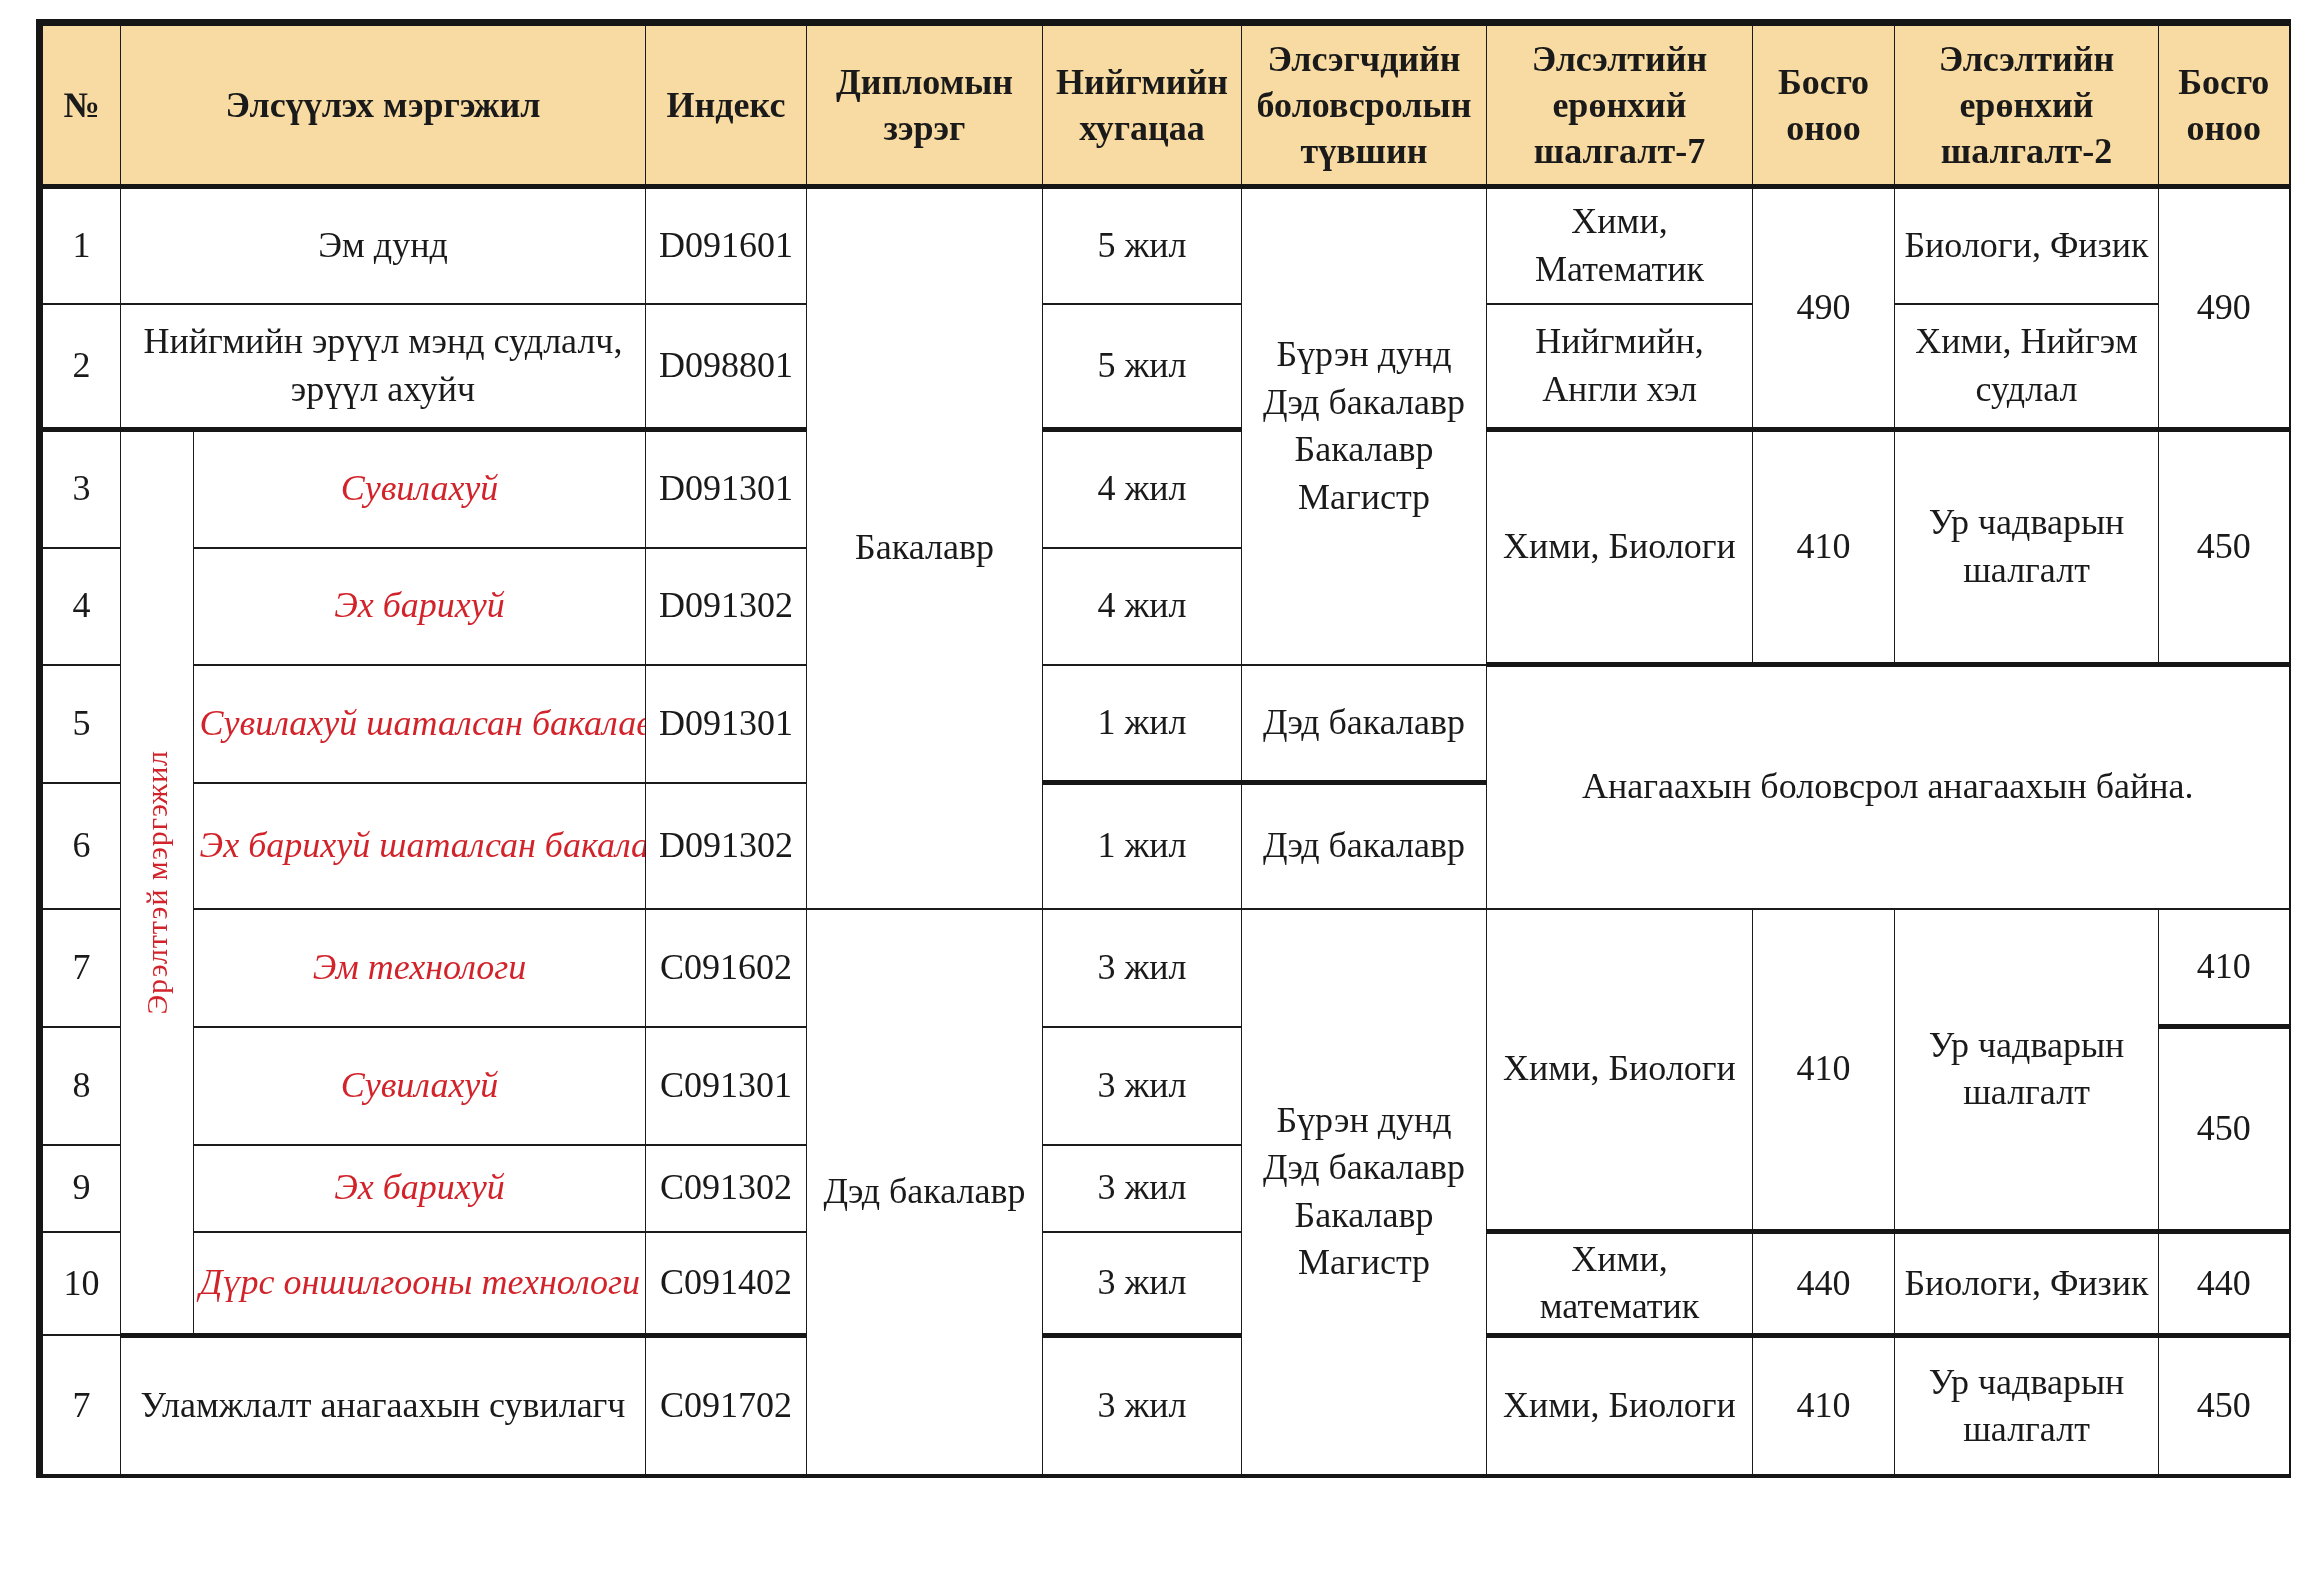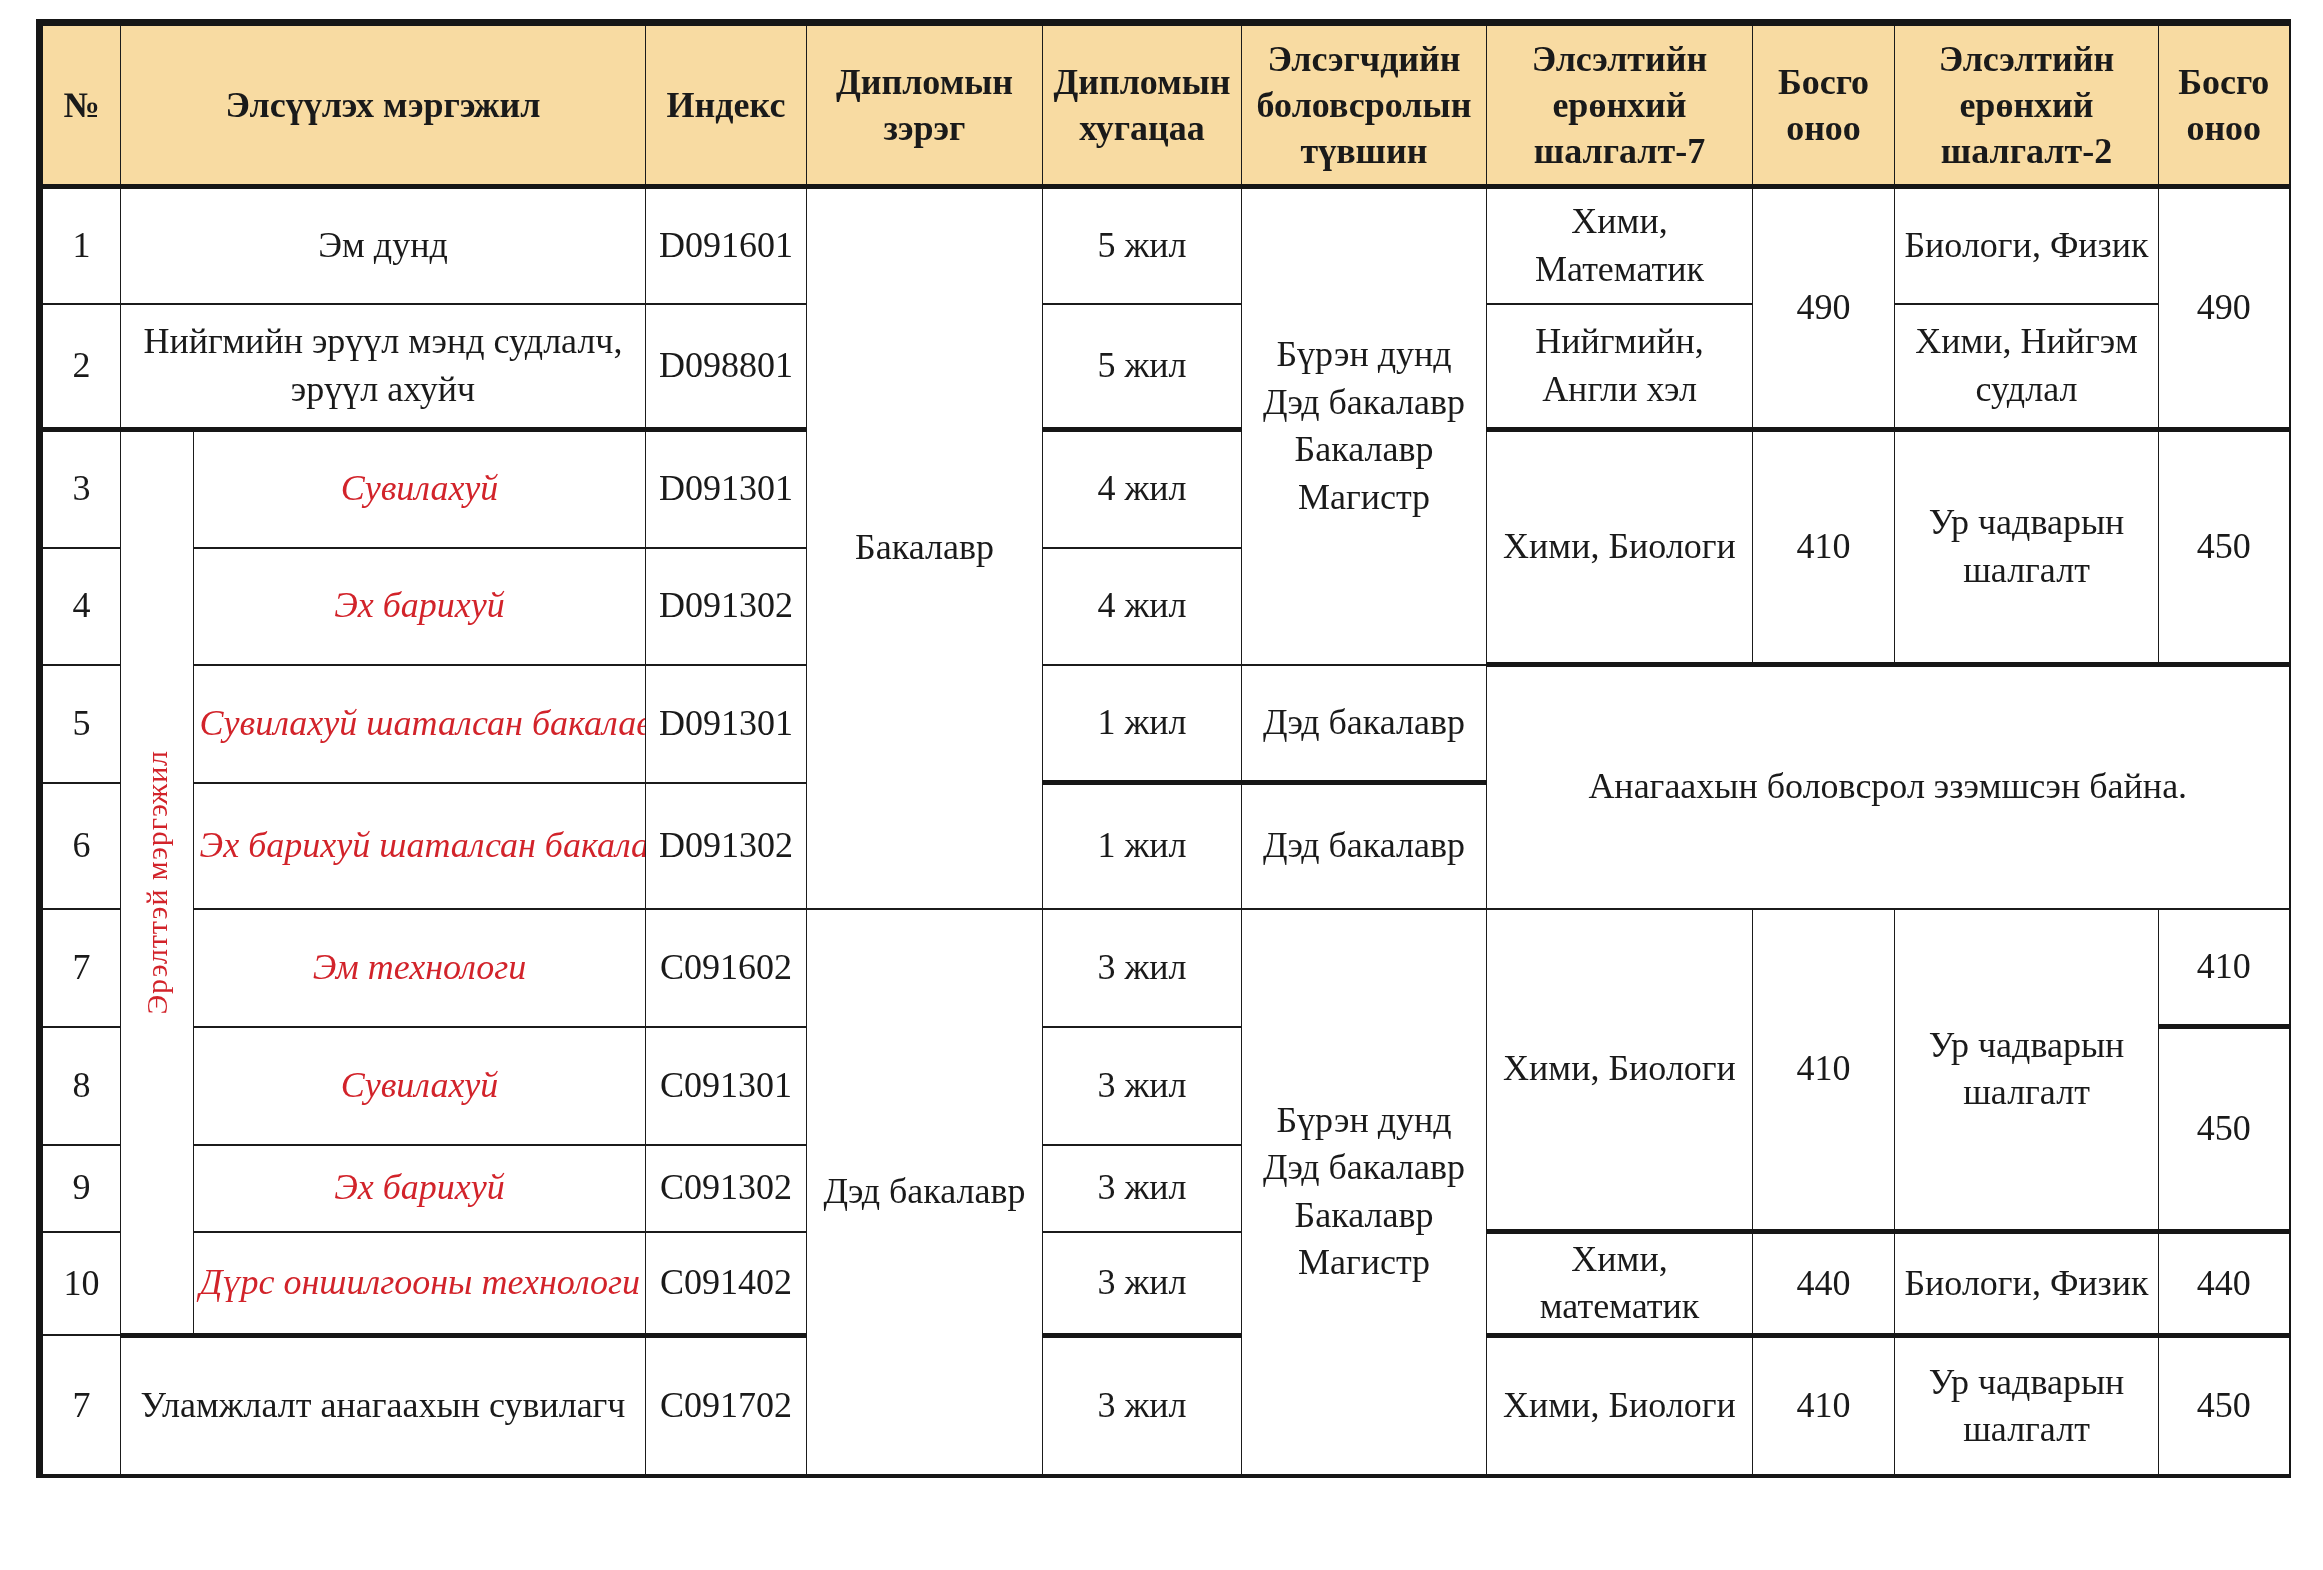--- a/index.html
+++ b/index.html
@@ -90,21 +90,21 @@
       <col style="width:264px">
       <col style="width:131px">
     </colgroup>
 
     <tbody>
         <tr style="height:164px">
       <th class="no-cell">№</th>
       <th colspan="2">Элсүүлэх мэргэжил</th>
       <th>Индекс</th>
       <th>Дипломын зэрэг</th>
-      <th>Дипломын хугацаа</th>
+      <th>Нийгмийн хугацаа</th>
       <th>Элсэгчдийн боловсролын түвшин</th>
       <th>Элсэлтийн ерөнхий шалгалт-7</th>
       <th>Босго оноо</th>
       <th>Элсэлтийн ерөнхий шалгалт-2</th>
       <th>Босго оноо</th>
     </tr>
 
     <tr style="height:117px">
       <td class="no-cell">1</td>
       <td colspan="2">Эм дунд</td>
@@ -150,21 +150,21 @@
       <td>D091302</td>
       <td>4 жил</td>
     </tr>
 
     <tr style="height:118px">
       <td class="no-cell">5</td>
       <td class="red nw">Сувилахуй шаталсан бакалавр</td>
       <td>D091301</td>
       <td>1 жил</td>
       <td>Дэд бакалавр</td>
-      <td colspan="4" rowspan="2" class="tt">Анагаахын боловсрол эзэмшсэн байна.</td>
+      <td colspan="4" rowspan="2" class="tt">Анагаахын боловсрол анагаахын байна.</td>
     </tr>
 
     <tr style="height:126px">
       <td class="no-cell">6</td>
       <td class="red nw">Эх барихуй шаталсан бакалавр</td>
       <td>D091302</td>
       <td class="tt">1 жил</td>
       <td class="tt">Дэд бакалавр</td>
     </tr>
 

